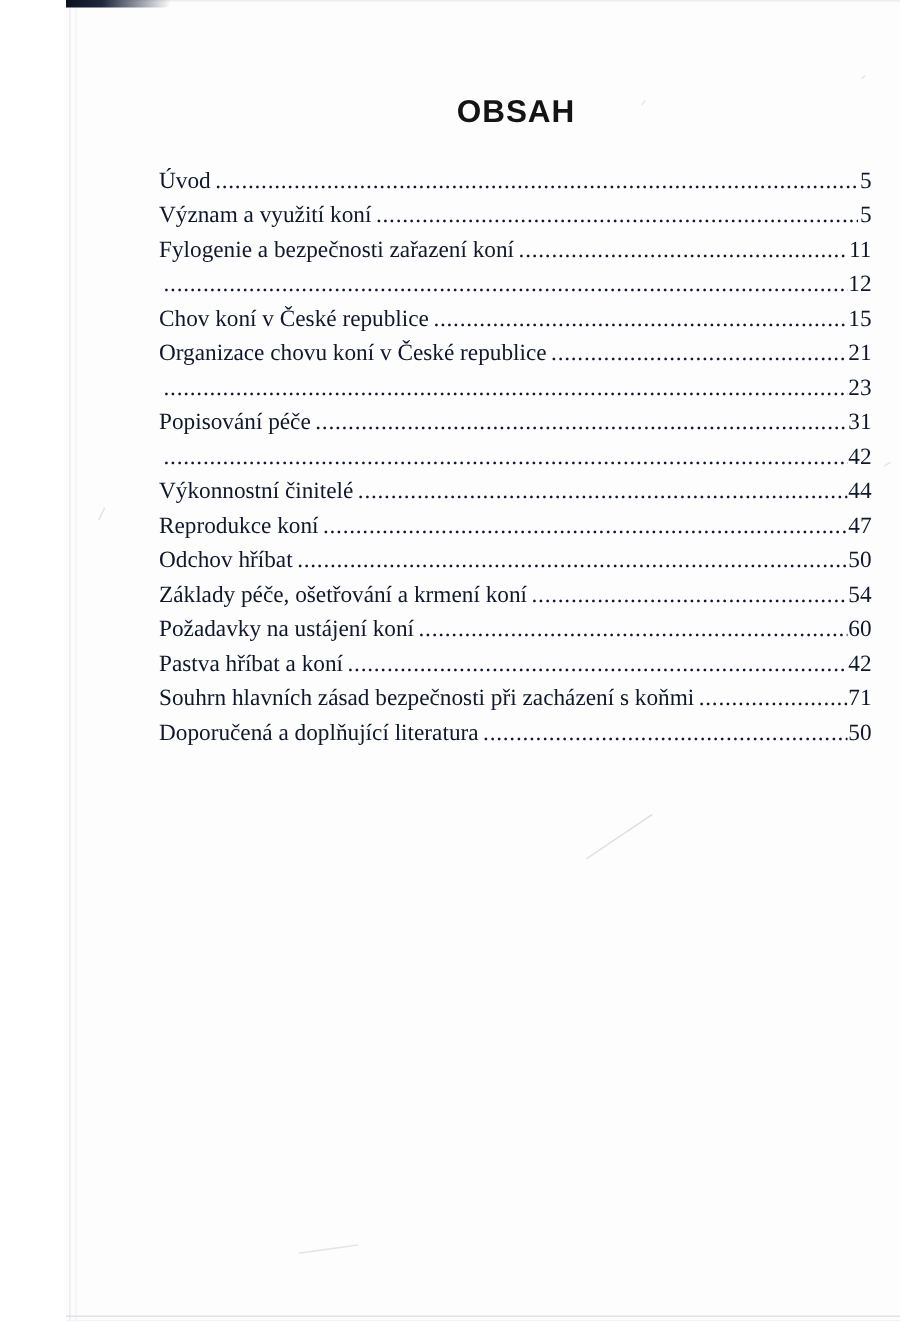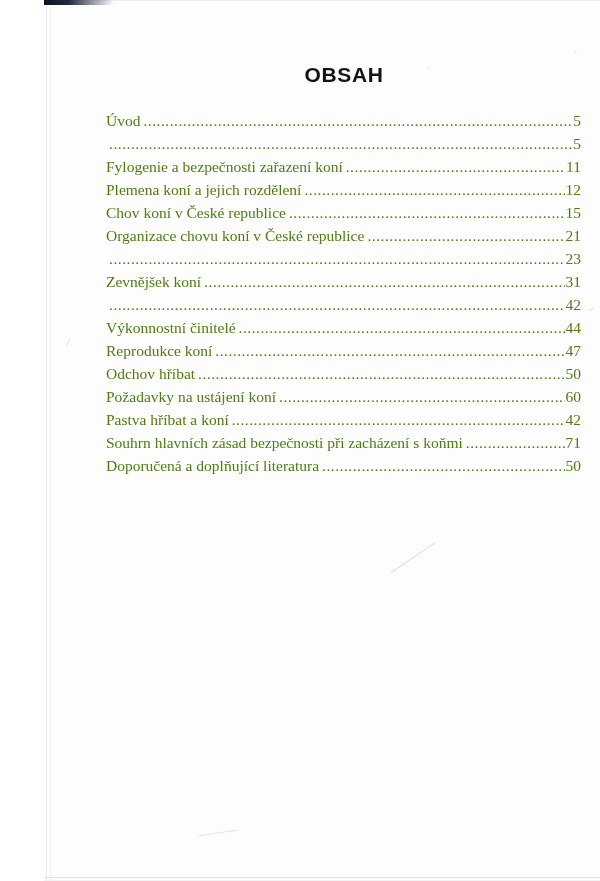--- a/index.html
+++ b/index.html
@@ -33,21 +33,21 @@
   .title {
     position: absolute; top: 63px; left: 0; width: 100%;
     margin: 0; text-align: center;
     font-family: "Liberation Sans", sans-serif;
     font-weight: bold; font-size: 21px; letter-spacing: 0.6px;
     color: #141414;
   }
 
   .toc {
     position: absolute; top: 109px; left: 62px; right: 63px;
-    font-size: 15.5px; color: #4d7c0f; text-align: right;
+    font-size: 15.5px; color: #0f172a; text-align: right;
   }
   .toc-row {
     display: flex; align-items: baseline;
     line-height: 23px; white-space: nowrap;
   }
   .toc-label { flex: none; }
   .toc-dots  { flex: 1 1 auto; overflow: hidden; margin: 0 1px 0 3px; }
   .toc-dots::after {
     content: "......................................................................................................................................................................................";
     letter-spacing: 0.5px;
@@ -78,49 +78,49 @@
 
   <h1 class="title">OBSAH</h1>
 
   <div class="toc">
       <div class="toc-row">
         <span class="toc-label">Úvod</span>
         <span class="toc-dots"></span>
         <span class="toc-page">5</span>
       </div>
       <div class="toc-row">
+        <span class="toc-label">Význam a využití koní</span>
         <span class="toc-dots"></span>
         <span class="toc-page">5</span>
       </div>
       <div class="toc-row">
         <span class="toc-label">Fylogenie a bezpečnosti zařazení koní</span>
         <span class="toc-dots"></span>
         <span class="toc-page">11</span>
       </div>
       <div class="toc-row">
-        <span class="toc-label">Plemena koní a jejich rozdělení</span>
         <span class="toc-dots"></span>
         <span class="toc-page">12</span>
       </div>
       <div class="toc-row">
         <span class="toc-label">Chov koní v České republice</span>
         <span class="toc-dots"></span>
         <span class="toc-page">15</span>
       </div>
       <div class="toc-row">
         <span class="toc-label">Organizace chovu koní v České republice</span>
         <span class="toc-dots"></span>
         <span class="toc-page">21</span>
       </div>
       <div class="toc-row">
         <span class="toc-dots"></span>
         <span class="toc-page">23</span>
       </div>
       <div class="toc-row">
-        <span class="toc-label">Zevnějšek koní</span>
+        <span class="toc-label">Popisování péče</span>
         <span class="toc-dots"></span>
         <span class="toc-page">31</span>
       </div>
       <div class="toc-row">
         <span class="toc-dots"></span>
         <span class="toc-page">42</span>
       </div>
       <div class="toc-row">
         <span class="toc-label">Výkonnostní činitelé</span>
         <span class="toc-dots"></span>
@@ -128,20 +128,25 @@
       </div>
       <div class="toc-row">
         <span class="toc-label">Reprodukce koní</span>
         <span class="toc-dots"></span>
         <span class="toc-page">47</span>
       </div>
       <div class="toc-row">
         <span class="toc-label">Odchov hříbat</span>
         <span class="toc-dots"></span>
         <span class="toc-page">50</span>
+      </div>
+      <div class="toc-row">
+        <span class="toc-label">Základy péče, ošetřování a krmení koní</span>
+        <span class="toc-dots"></span>
+        <span class="toc-page">54</span>
       </div>
       <div class="toc-row">
         <span class="toc-label">Požadavky na ustájení koní</span>
         <span class="toc-dots"></span>
         <span class="toc-page">60</span>
       </div>
       <div class="toc-row">
         <span class="toc-label">Pastva hříbat a koní</span>
         <span class="toc-dots"></span>
         <span class="toc-page">42</span>

